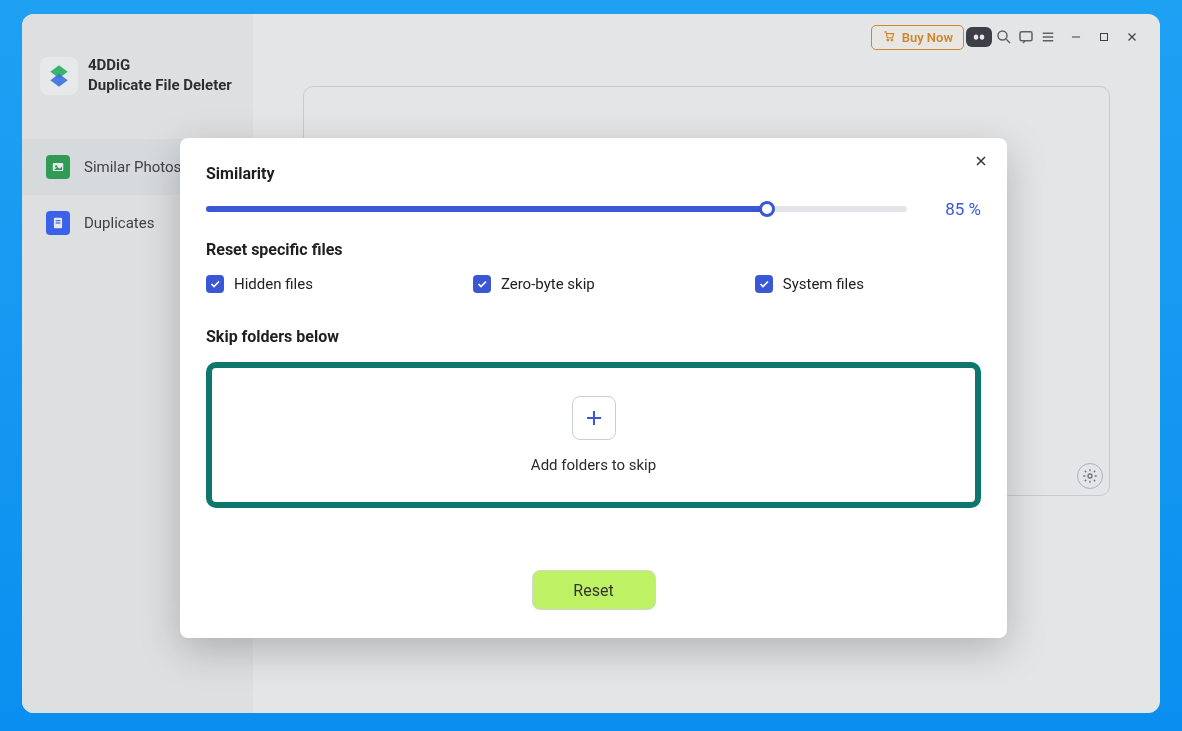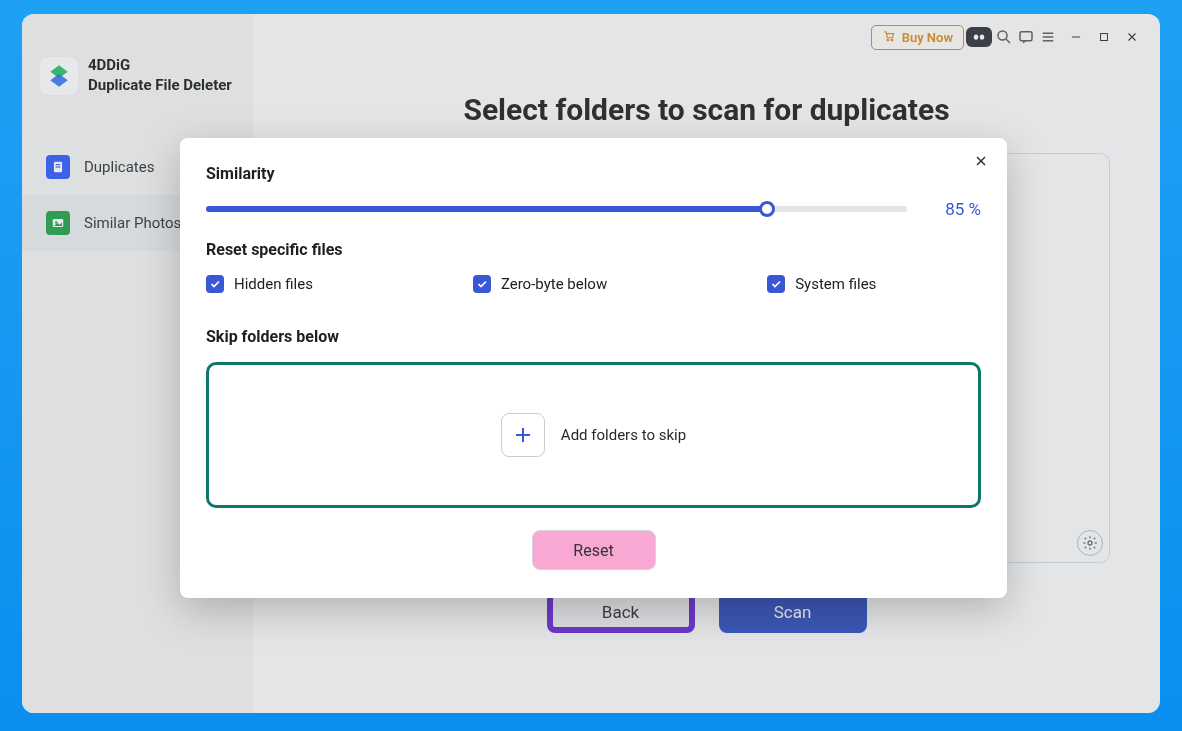--- a/index.html
+++ b/index.html
@@ -224,25 +224,25 @@
     color: #222;
     cursor: pointer;
   }
   .cbx {
     width: 18px; height: 18px;
     border-radius: 4px;
     background: #3a58d6;
     display: inline-flex; align-items: center; justify-content: center;
   }
   .skip-box {
-    border: 3px solid #0f766e;
+    border: 6px solid #0f766e;
     border-radius: 10px;
     height: 146px;
     display: flex;
-    flex-direction: row;
+    flex-direction: column;
     align-items: center;
     justify-content: center;
     gap: 16px;
     margin-bottom: 22px;
   }
   .plus-btn {
     width: 44px; height: 44px;
     border: 1px solid #c9cdd4;
     border-radius: 8px;
     display: inline-flex; align-items: center; justify-content: center;
@@ -258,23 +258,24 @@
     gap: 24px;
   }
   .mbtn {
     width: 124px; height: 40px;
     border-radius: 8px;
     font-size: 16px;
     display: inline-flex; align-items: center; justify-content: center;
     cursor: pointer;
   }
   .mbtn.reset {
-    background: #f9a8d4;
+    background: #bef264;
     border: 1px solid #d2d6dc;
     color: #333;
+    margin-top: 40px;
   }
   .mbtn.save {
     background: #4a66e6;
     color: #fff;
     border: none;
   }
 </style>
 </head>
 <body>
 
@@ -287,39 +288,39 @@
           <path d="M12 2 L20 8 L12 14 L4 8 Z" fill="#29c06a"></path>
           <path d="M12 10 L20 16 L12 22 L4 16 Z" fill="#2e6ef0" opacity="0.9"></path>
         </svg>
       </span>
       <div class="brand-text">
         <div class="brand-name">4DDiG</div>
         <div class="brand-sub">Duplicate File Deleter</div>
       </div>
     </div>
     <nav class="nav">
+      <div class="nav-item active">
+        <span class="nav-icon green">
+          <svg width="14" height="14" viewBox="0 0 24 24">
+              <rect x="3" y="5" width="18" height="14" rx="2" fill="#fff"></rect>
+              <circle cx="9" cy="11" r="2" fill="#1fa24a"></circle>
+              <path d="M5 17 L11 12 L15 15 L19 11 V17 Z" fill="#1fa24a"></path>
+            </svg>
+        </span>
+        <span>Similar Photos</span>
+      </div>
       <div class="nav-item">
         <span class="nav-icon blue">
           <svg width="14" height="14" viewBox="0 0 24 24">
               <rect x="5" y="3" width="14" height="18" rx="2" fill="#fff"></rect>
               <rect x="8" y="7" width="8" height="2" fill="#2e5bff"></rect>
               <rect x="8" y="11" width="8" height="2" fill="#2e5bff"></rect>
             </svg>
         </span>
         <span>Duplicates</span>
-      </div>
-      <div class="nav-item active">
-        <span class="nav-icon green">
-          <svg width="14" height="14" viewBox="0 0 24 24">
-              <rect x="3" y="5" width="18" height="14" rx="2" fill="#fff"></rect>
-              <circle cx="9" cy="11" r="2" fill="#1fa24a"></circle>
-              <path d="M5 17 L11 12 L15 15 L19 11 V17 Z" fill="#1fa24a"></path>
-            </svg>
-        </span>
-        <span>Similar Photos</span>
       </div>
     </nav>
   </aside>
 
   <main class="main">
     <div class="titlebar">
       <span class="buy-btn">
         <span>
           <svg width="14" height="14" viewBox="0 0 24 24" fill="none" stroke="#e08a1a" stroke-width="2">
               <path d="M4 5h3l2 10h9l2-7H8"></path>
@@ -362,23 +363,20 @@
             <rect x="5" y="5" width="14" height="14"></rect>
           </svg>
       </span>
       <span class="win-ctl">
         <svg width="14" height="14" viewBox="0 0 24 24" stroke="#333" stroke-width="2">
             <path d="M6 6l12 12M18 6L6 18"></path>
           </svg>
       </span>
     </div>
 
-    <div class="hero">
-      <h1 class="hero-title">Select folders to scan for duplicates</h1>
-    </div>
 
     <div class="drop-area">
       <span class="gear-btn">
         <svg width="16" height="16" viewBox="0 0 24 24" fill="none" stroke="currentColor" stroke-width="2">
             <circle cx="12" cy="12" r="3"></circle>
             <path d="M12 2v3M12 19v3M4.2 4.2l2.1 2.1M17.7 17.7l2.1 2.1M2 12h3M19 12h3M4.2 19.8l2.1-2.1M17.7 6.3l2.1-2.1"></path>
           </svg>
       </span>
     </div>
 
@@ -415,21 +413,21 @@
             </svg>
         </span>
         <span>Hidden files</span>
       </label>
       <label class="check-item">
         <span class="cbx">
           <svg width="12" height="12" viewBox="0 0 24 24" fill="none" stroke="#fff" stroke-width="3.5">
               <path d="M5 12l5 5L20 7"></path>
             </svg>
         </span>
-        <span>Zero-byte below</span>
+        <span>Zero-byte skip</span>
       </label>
       <label class="check-item">
         <span class="cbx">
           <svg width="12" height="12" viewBox="0 0 24 24" fill="none" stroke="#fff" stroke-width="3.5">
               <path d="M5 12l5 5L20 7"></path>
             </svg>
         </span>
         <span>System files</span>
       </label>
     </div>

